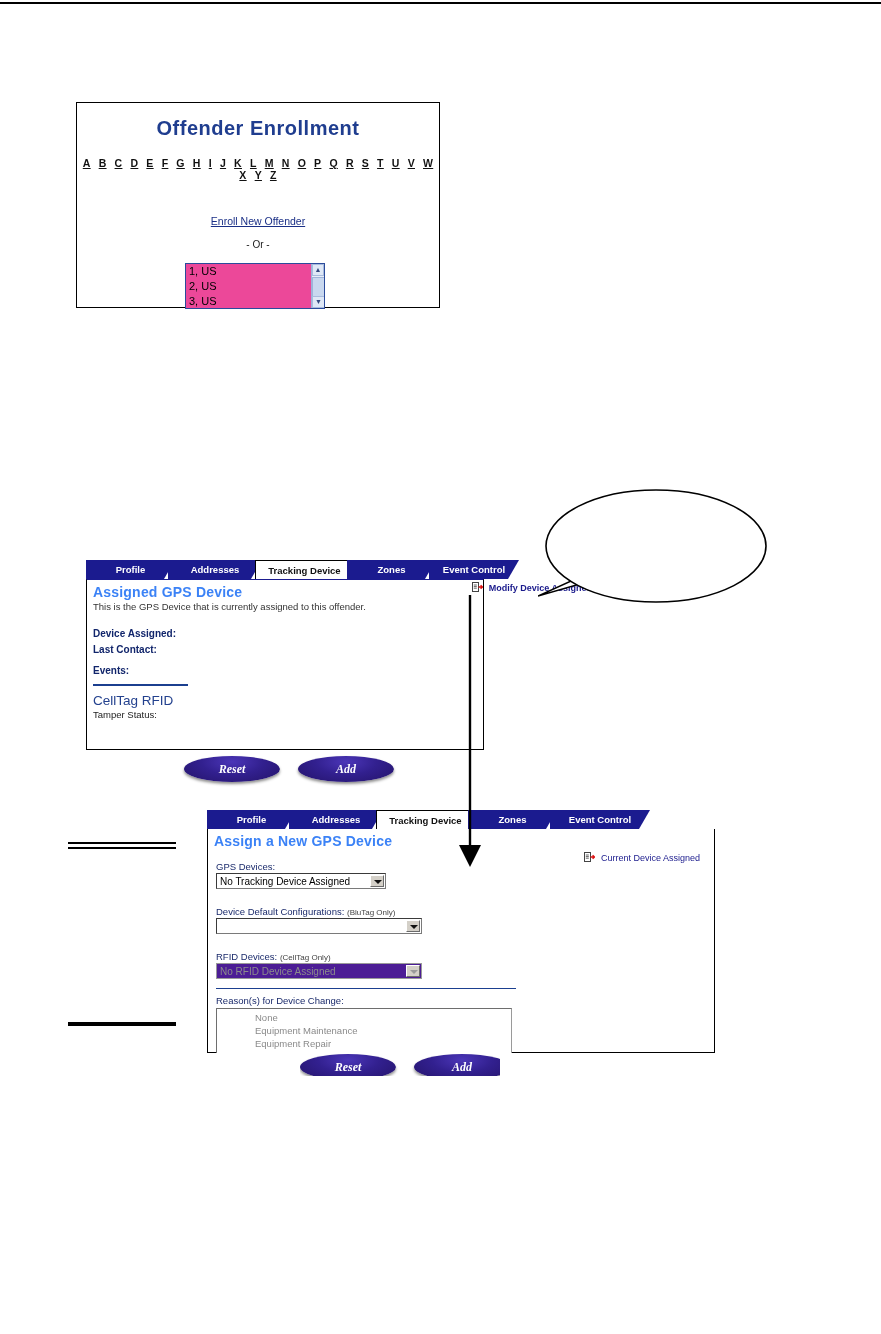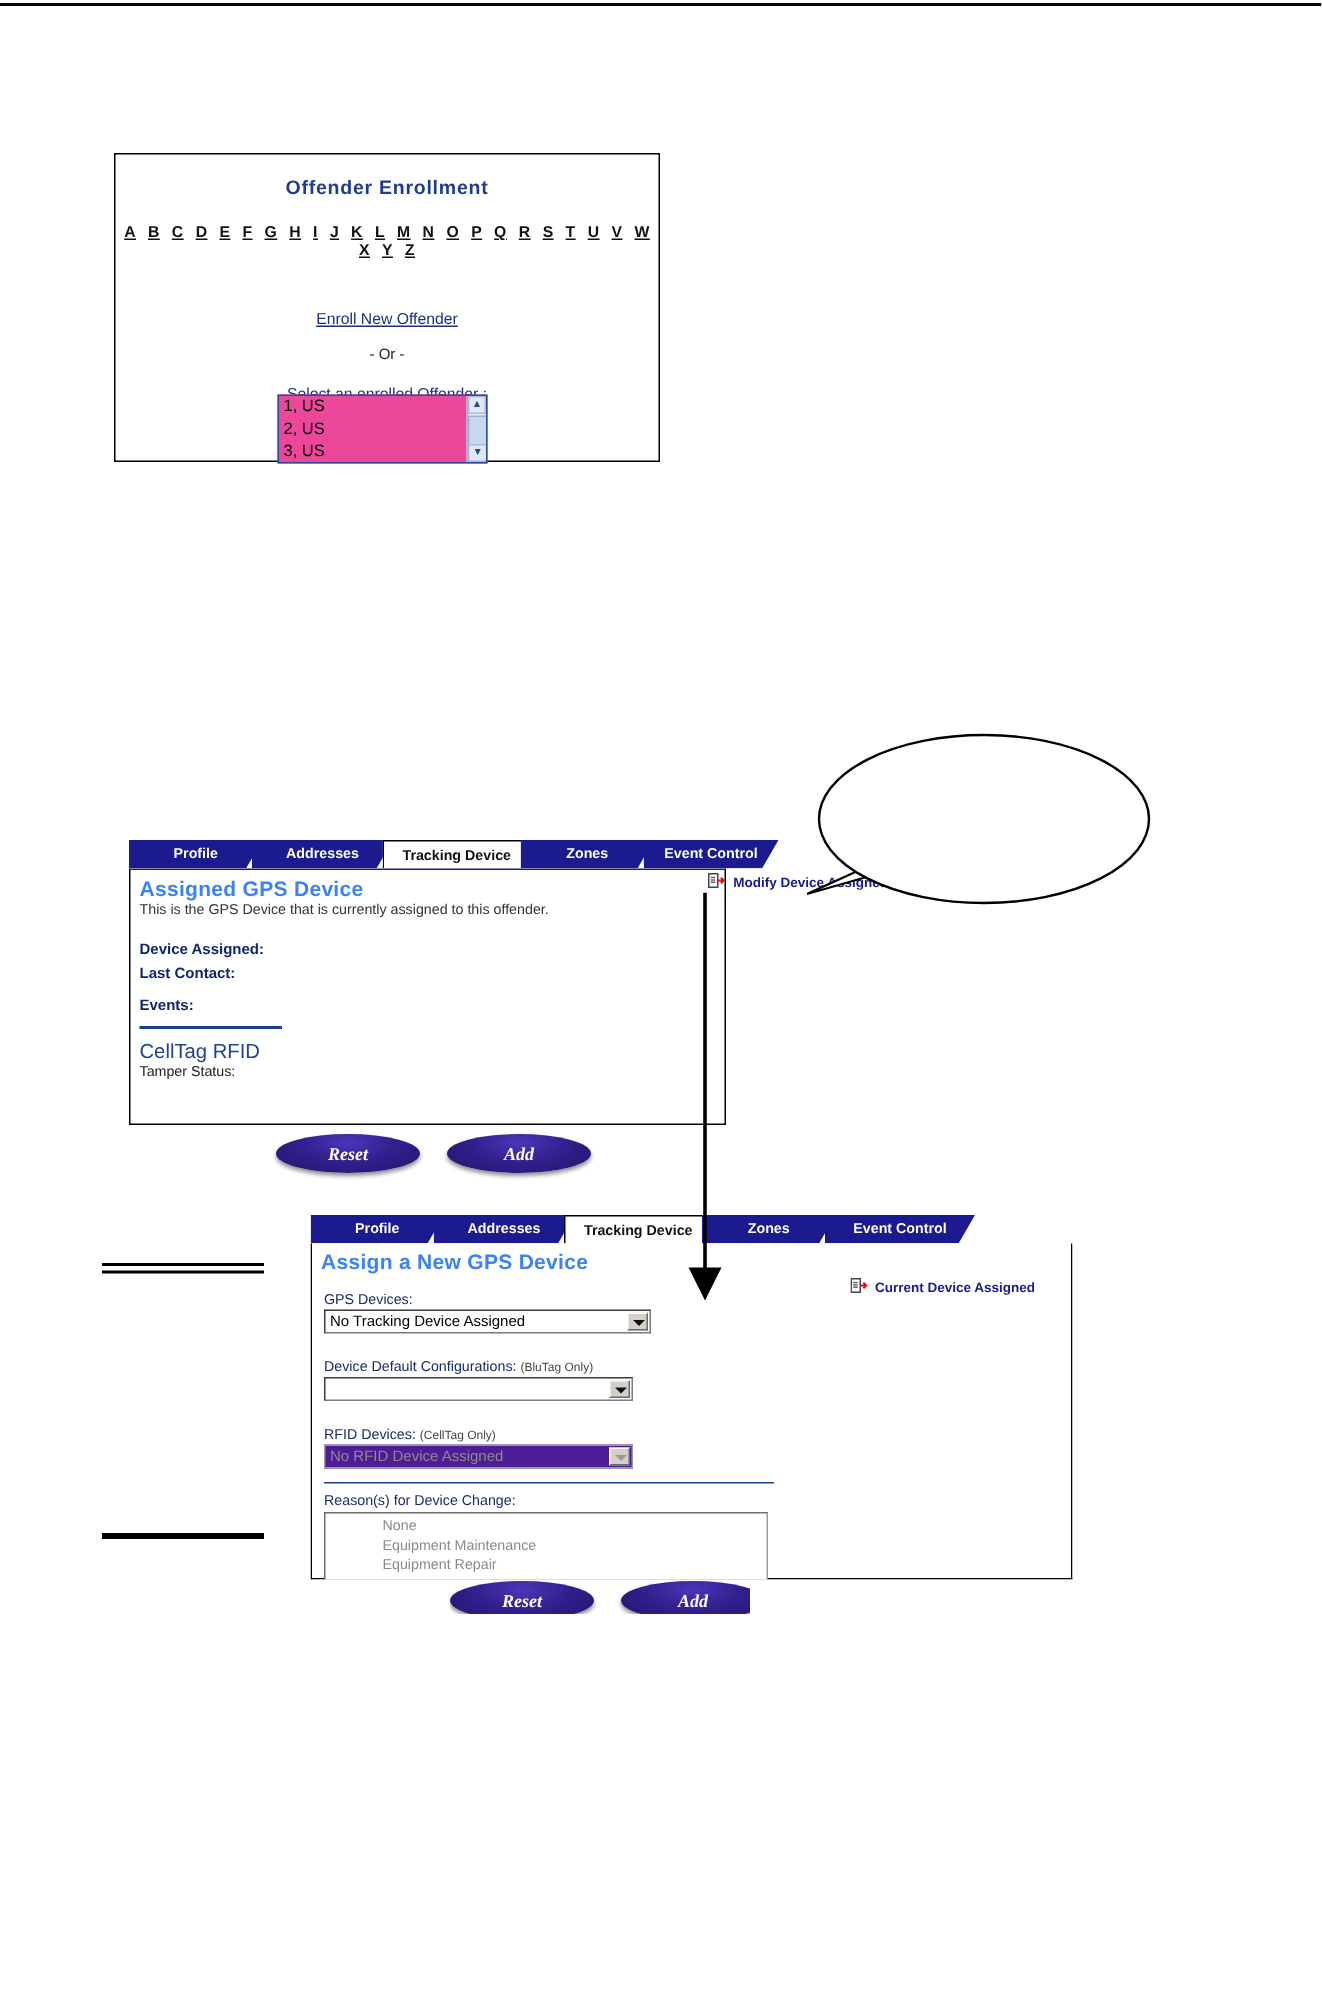--- a/index.html
+++ b/index.html
@@ -9,21 +9,21 @@
     color:#000;
   }
   .page-top-rule{position:absolute;left:0;top:2px;width:881px;height:2px;background:#000;}
 
   
   #fig-enrollment{
     position:absolute;left:76px;top:102px;width:364px;height:206px;
     border:1px solid #000;background:#fff;box-sizing:border-box;
   }
   .enroll-title{
-    text-align:center;margin-top:14px;font-size:13px;font-weight:bold;
+    text-align:center;margin-top:14px;font-size:20px;font-weight:bold;
     color:#1f3d8f;letter-spacing:.5px;
   }
   .alpha-row{
     margin-top:17px;text-align:center;font-size:10.5px;font-weight:bold;
     color:#111;letter-spacing:.3px;
   }
   .alpha-row span{text-decoration:underline;margin:0 2.4px;display:inline-block;}
   .enroll-link{
     margin-top:34px;text-align:center;font-size:10.5px;color:#1a2f86;
     text-decoration:underline;
@@ -128,22 +128,22 @@
     border-top:4px solid #111;
   }
   .combo.disabled .arrow-box::after{border-top-color:#9a9a9a;}
   .rule-blue{height:1px;background:#1b3f8f;}
   .listarea{
     background:#fff;border:1px solid #9a9a9a;border-top-color:#6e6e6e;border-left-color:#6e6e6e;
     box-sizing:border-box;padding:2px 0 0 3px;
   }
   .listarea .li{font-size:9.5px;line-height:13px;color:#8a8a8a;margin-left:35px;}
   .current-link{
-    position:absolute;right:24px;top:23px;white-space:nowrap;
-    font-size:9px;font-weight:bold;color:#1a1a8c;
+    position:absolute;right:14px;top:23px;white-space:nowrap;
+    font-size:9px;font-weight:normal;color:#1a1a8c;
   }
 
   
   #callout{position:absolute;left:538px;top:484px;width:232px;height:120px;}
   
   #downarrow{position:absolute;left:440px;top:595px;width:60px;height:275px;}
   
   .ann-rule{position:absolute;background:#000;}
 </style>
 </head>
@@ -261,21 +261,21 @@
           <line x1="1.8" y1="4.6" x2="4.8" y2="4.6" stroke="#666"></line>
           <line x1="1.8" y1="6.2" x2="4.8" y2="6.2" stroke="#666"></line>
           <path d="M6.5 5 L10.5 5 M8.6 3.2 L10.6 5 L8.6 6.8" stroke="#d11" stroke-width="1.4" fill="none"></path>
         </svg>
       </span>
       <span>Current Device Assigned</span>
     </div>
 
     <div style="height:12px"></div>
     <div class="f-label">GPS Devices:</div>
-    <div class="combo" style="margin:1px 3px 0 8px;width:218px;">
+    <div class="combo" style="margin:1px 3px 0 8px;width:170px;">
       <span>No Tracking Device Assigned</span>
       <span class="arrow-box"></span>
     </div>
 
     <div style="height:17px"></div>
     <div class="f-label">
       <span>Device Default Configurations:</span>
       <span class="paren">(BluTag Only)</span>
     </div>
     <div class="combo" style="margin:1px 0 0 8px;width:206px;">

